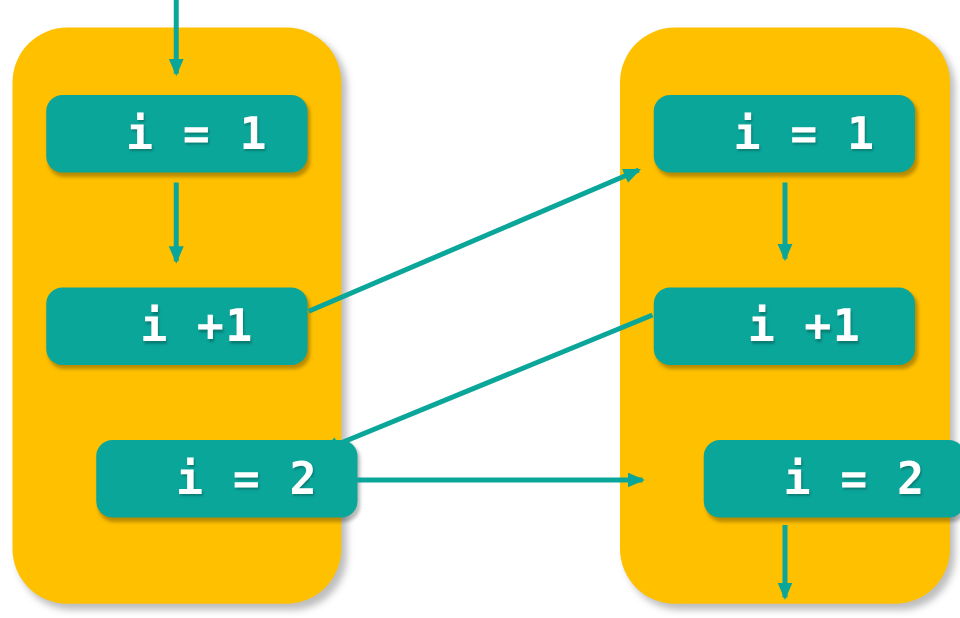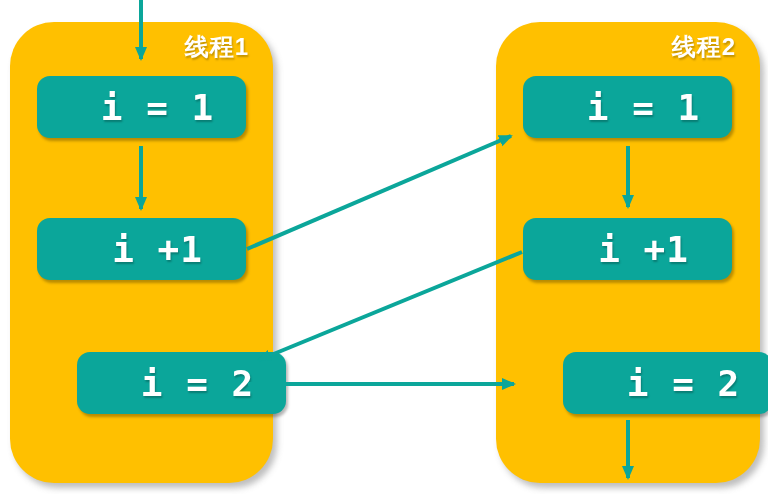--- a/index.html
+++ b/index.html
@@ -51,43 +51,41 @@
     color: var(--text-color);
     font-family: "DejaVu Sans Mono", monospace;
     font-weight: bold;
     font-size: 36px;
     letter-spacing: 1px;
     text-shadow: 1px 2px 2px rgba(0,0,0,0.25);
     box-shadow: 2px 3px 3px rgba(0,0,0,0.28);
     padding-left: 32px;
   }
   .node-1 { top: 54px; }
-  .node-2 { top: 196px; }
+  .node-2 { top: 208px; }
   .node-3 { top: 330px; margin-left: 40px; }
   svg.arrow-layer {
     position: absolute;
     left: 0; top: 0;
     width: 768px; height: 494px;
     pointer-events: none;
   }
 </style>
 </head>
 <body>
 
 <div class="canvas">
 
   <div class="thread thread-1">
-    <div class="thread-label">线程1</div>
     <div class="node node-1">i = 1</div>
     <div class="node node-2">i +1</div>
     <div class="node node-3">i = 2</div>
   </div>
 
   <div class="thread thread-2">
-    <div class="thread-label">线程2</div>
     <div class="node node-1">i = 1</div>
     <div class="node node-2">i +1</div>
     <div class="node node-3">i = 2</div>
   </div>
 
   <svg class="arrow-layer" viewBox="0 0 768 494">
     <defs>
       <marker id="arrowhead" markerUnits="userSpaceOnUse" markerWidth="16" markerHeight="14" refX="12" refY="6" orient="auto">
         <path d="M0,0 L14,6 L0,12 Z" fill="#0BA69A"></path>
       </marker>

